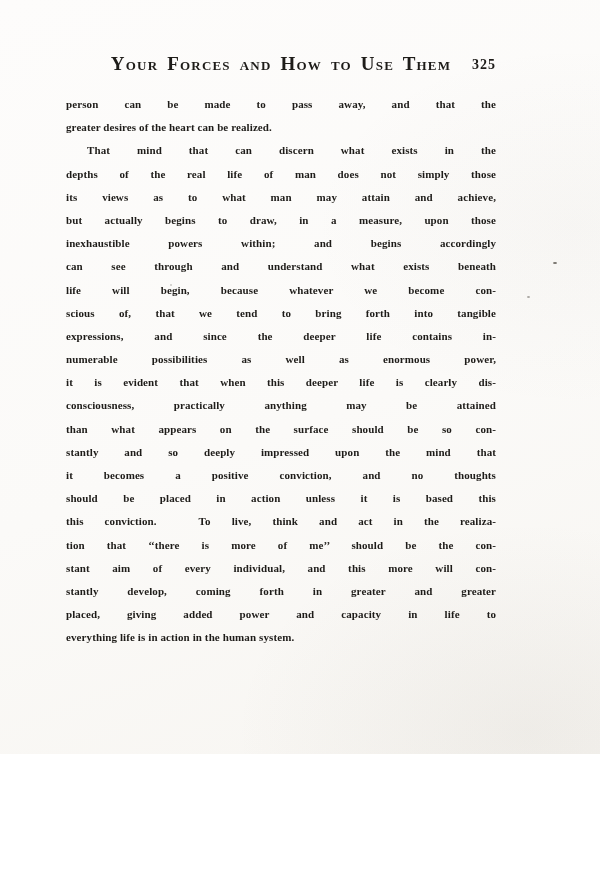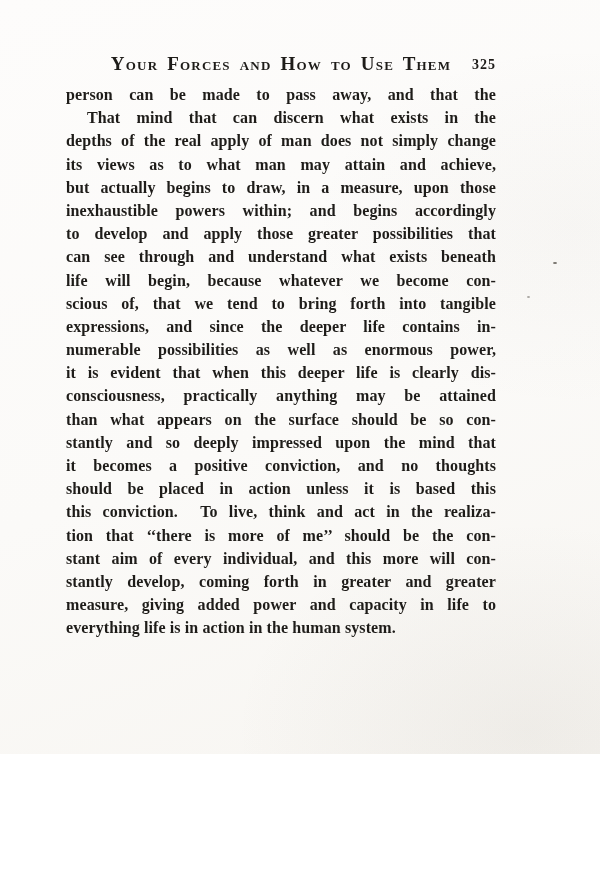--- a/index.html
+++ b/index.html
@@ -47,26 +47,26 @@
     position: absolute;
     right: 0;
     top: 2px;
     font-weight: 700;
     font-size: 14px;
     line-height: 22px;
     letter-spacing: 1px;
   }
   .text-block {
     position: absolute;
-    top: 83px;
+    top: 93px;
     left: 66px;
     width: 430px;
     color: var(--ink, #1e1c19);
     font-weight: 700;
-    font-size: 16px;
+    font-size: 11px;
     line-height: 23.2px;
     letter-spacing: 0.1px;
   }
   .line {
     height: 23.2px;
     overflow: hidden;
     text-align: justify;
     text-align-last: justify;
   }
   .line.last {
@@ -90,42 +90,42 @@
 
 <div class="page">
 
   <header class="running-head">
     <span class="head-title">Your Forces and How to Use Them</span>
     <span class="folio">325</span>
   </header>
 
   <main class="text-block" id="text-block">
       <div class="line">person can be made to pass away, and that the</div>
+      <div class="line last">greater desires of the heart can be realized.</div>
       <div class="line indent">That mind that can discern what exists in the</div>
-      <div class="line">depths of the real apply of man does not simply change</div>
+      <div class="line">depths of the real life of man does not simply those</div>
       <div class="line">its views as to what man may attain and achieve,</div>
       <div class="line">but actually begins to draw, in a measure, upon those</div>
       <div class="line">inexhaustible powers within; and begins accordingly</div>
-      <div class="line">to develop and apply those greater possibilities that</div>
       <div class="line">can see through and understand what exists beneath</div>
       <div class="line">life will begin, because whatever we become con-</div>
       <div class="line">scious of, that we tend to bring forth into tangible</div>
       <div class="line">expressions, and since the deeper life contains in-</div>
       <div class="line">numerable possibilities as well as enormous power,</div>
       <div class="line">it is evident that when this deeper life is clearly dis-</div>
       <div class="line">consciousness, practically anything may be attained</div>
       <div class="line">than what appears on the surface should be so con-</div>
       <div class="line">stantly and so deeply impressed upon the mind that</div>
       <div class="line">it becomes a positive conviction, and no thoughts</div>
       <div class="line">should be placed in action unless it is based this</div>
       <div class="line">this conviction.&nbsp; To live, think and act in the realiza-</div>
       <div class="line">tion that ‘‘there is more of me’’ should be the con-</div>
       <div class="line">stant aim of every individual, and this more will con-</div>
       <div class="line">stantly develop, coming forth in greater and greater</div>
-      <div class="line">measure, giving added power and capacity in life to</div>
+      <div class="line">placed, giving added power and capacity in life to</div>
       <div class="line last">everything life is in action in the human system.</div>
     </main>
 
   <div class="speck speck-1"></div>
   <div class="speck speck-2"></div>
   <div class="speck speck-3"></div>
   <div class="speck speck-4"></div>
 
 </div>
 

